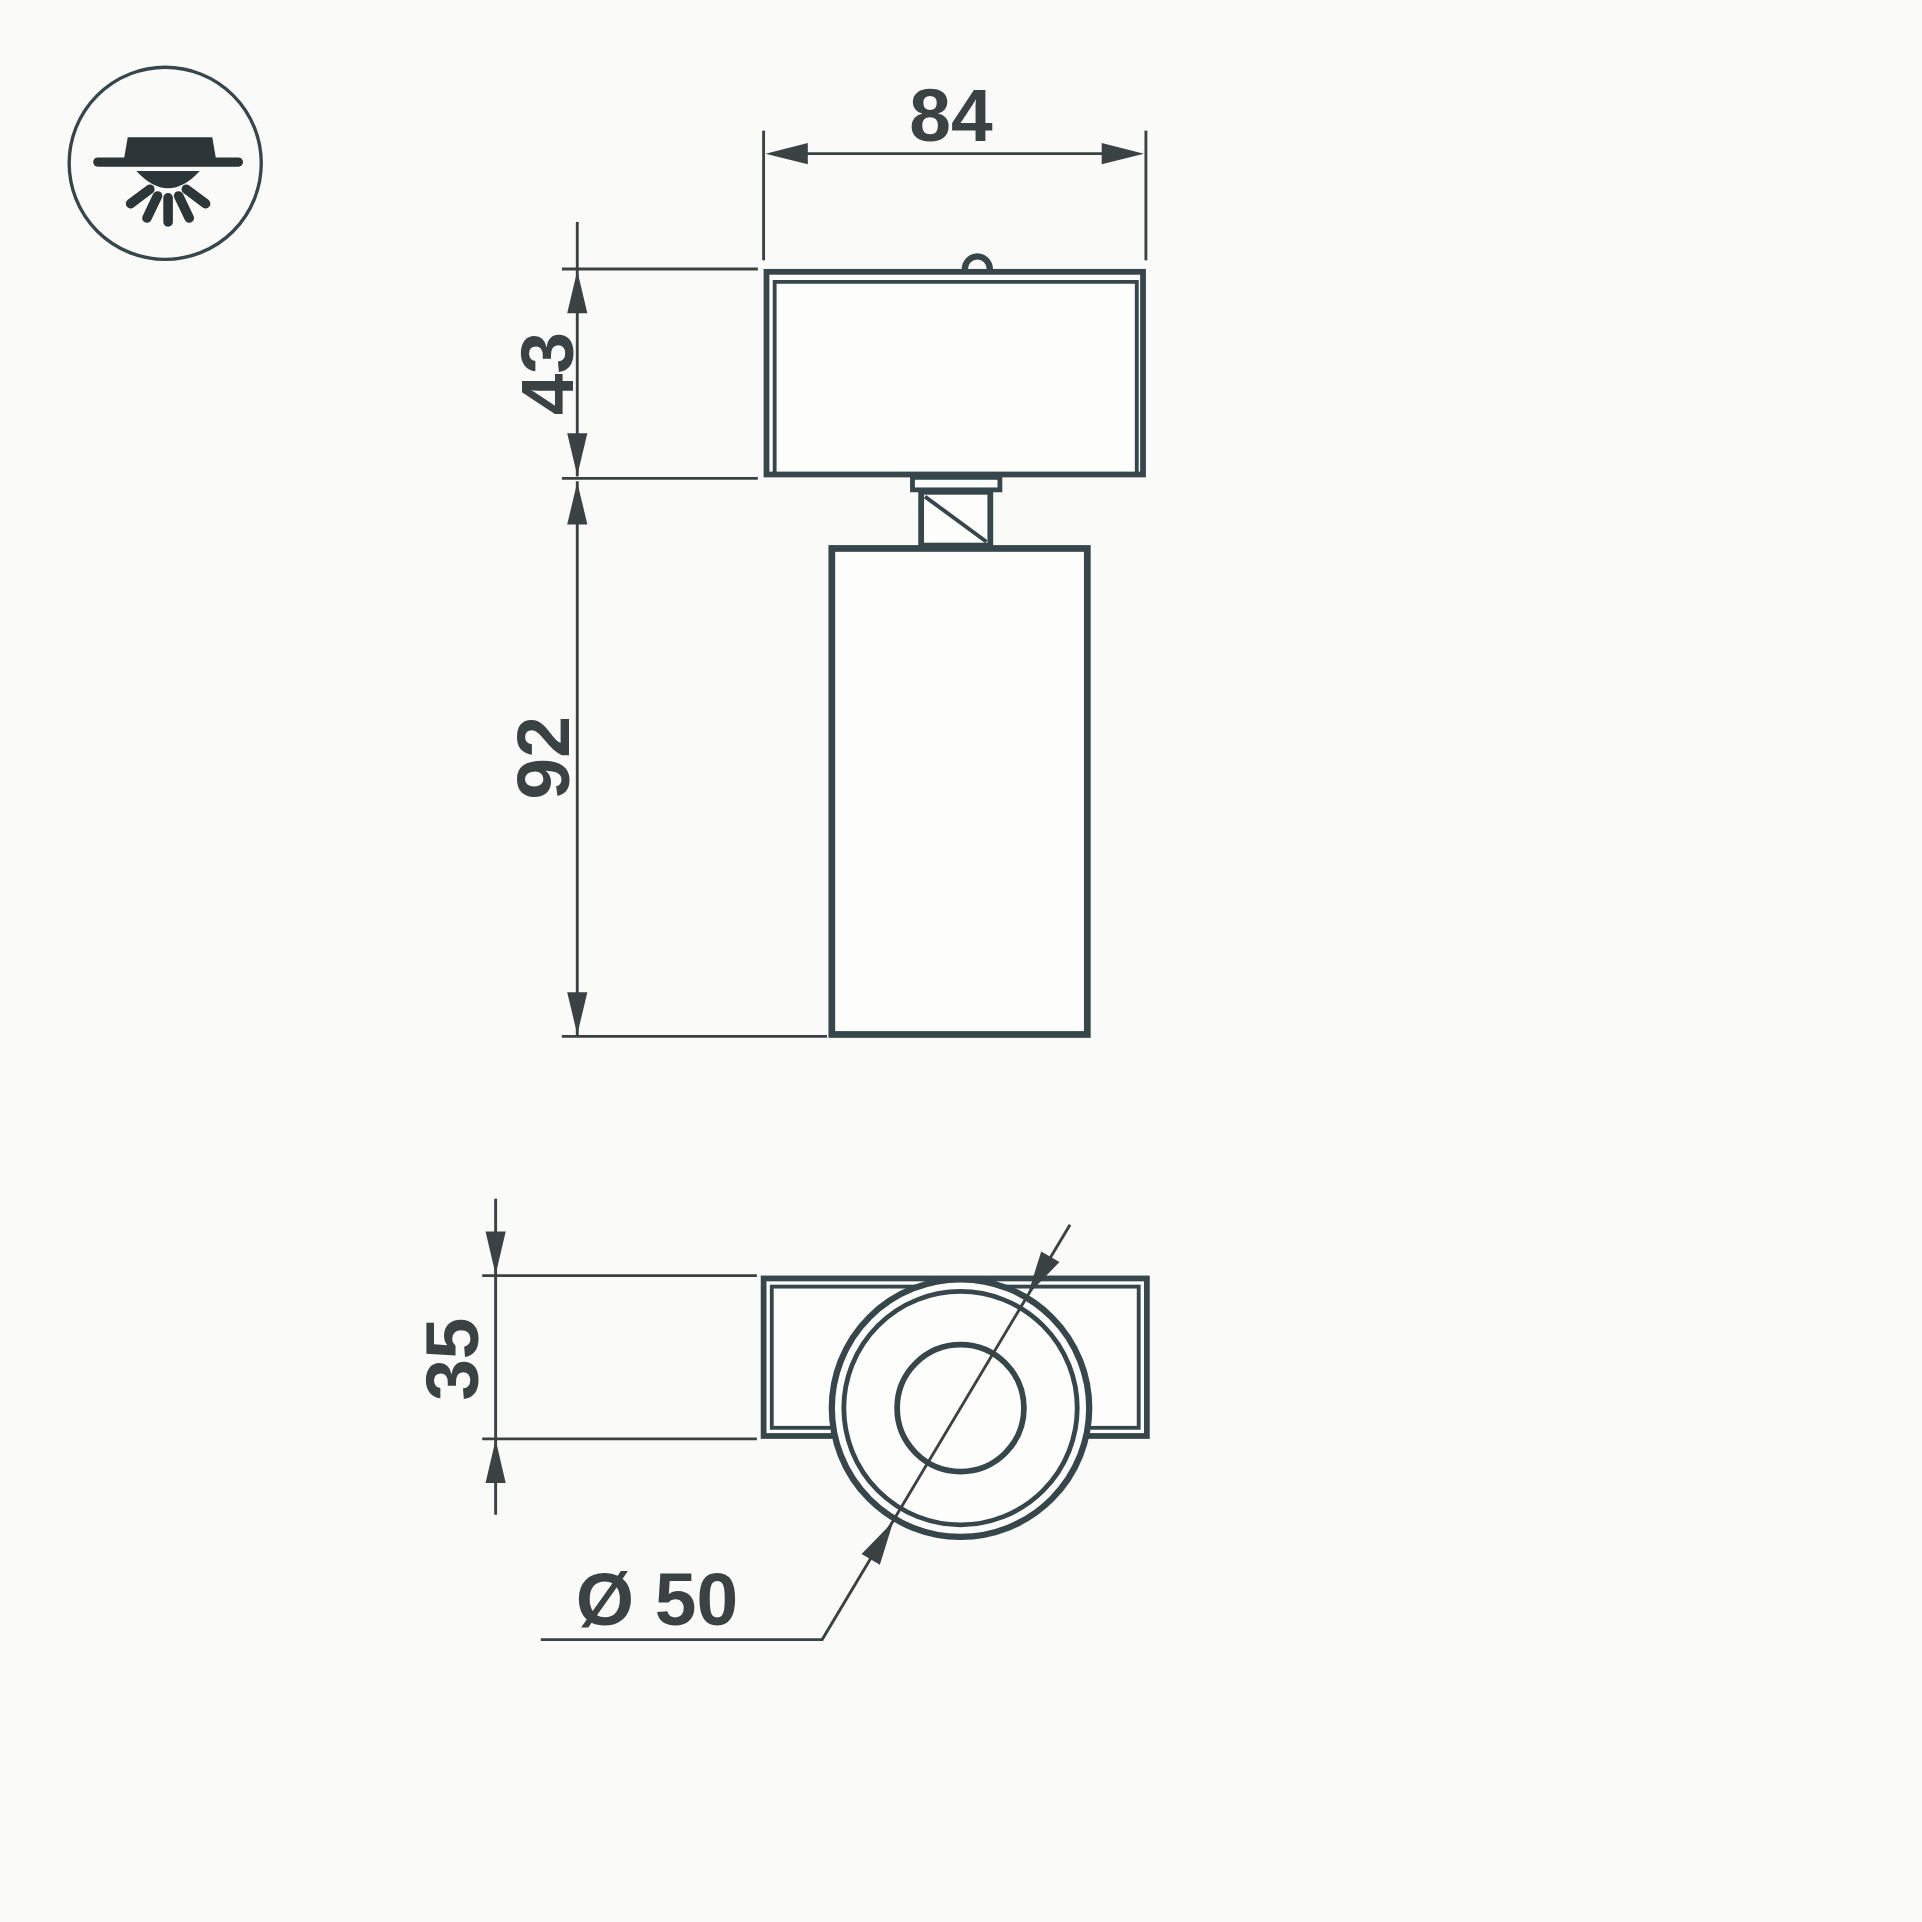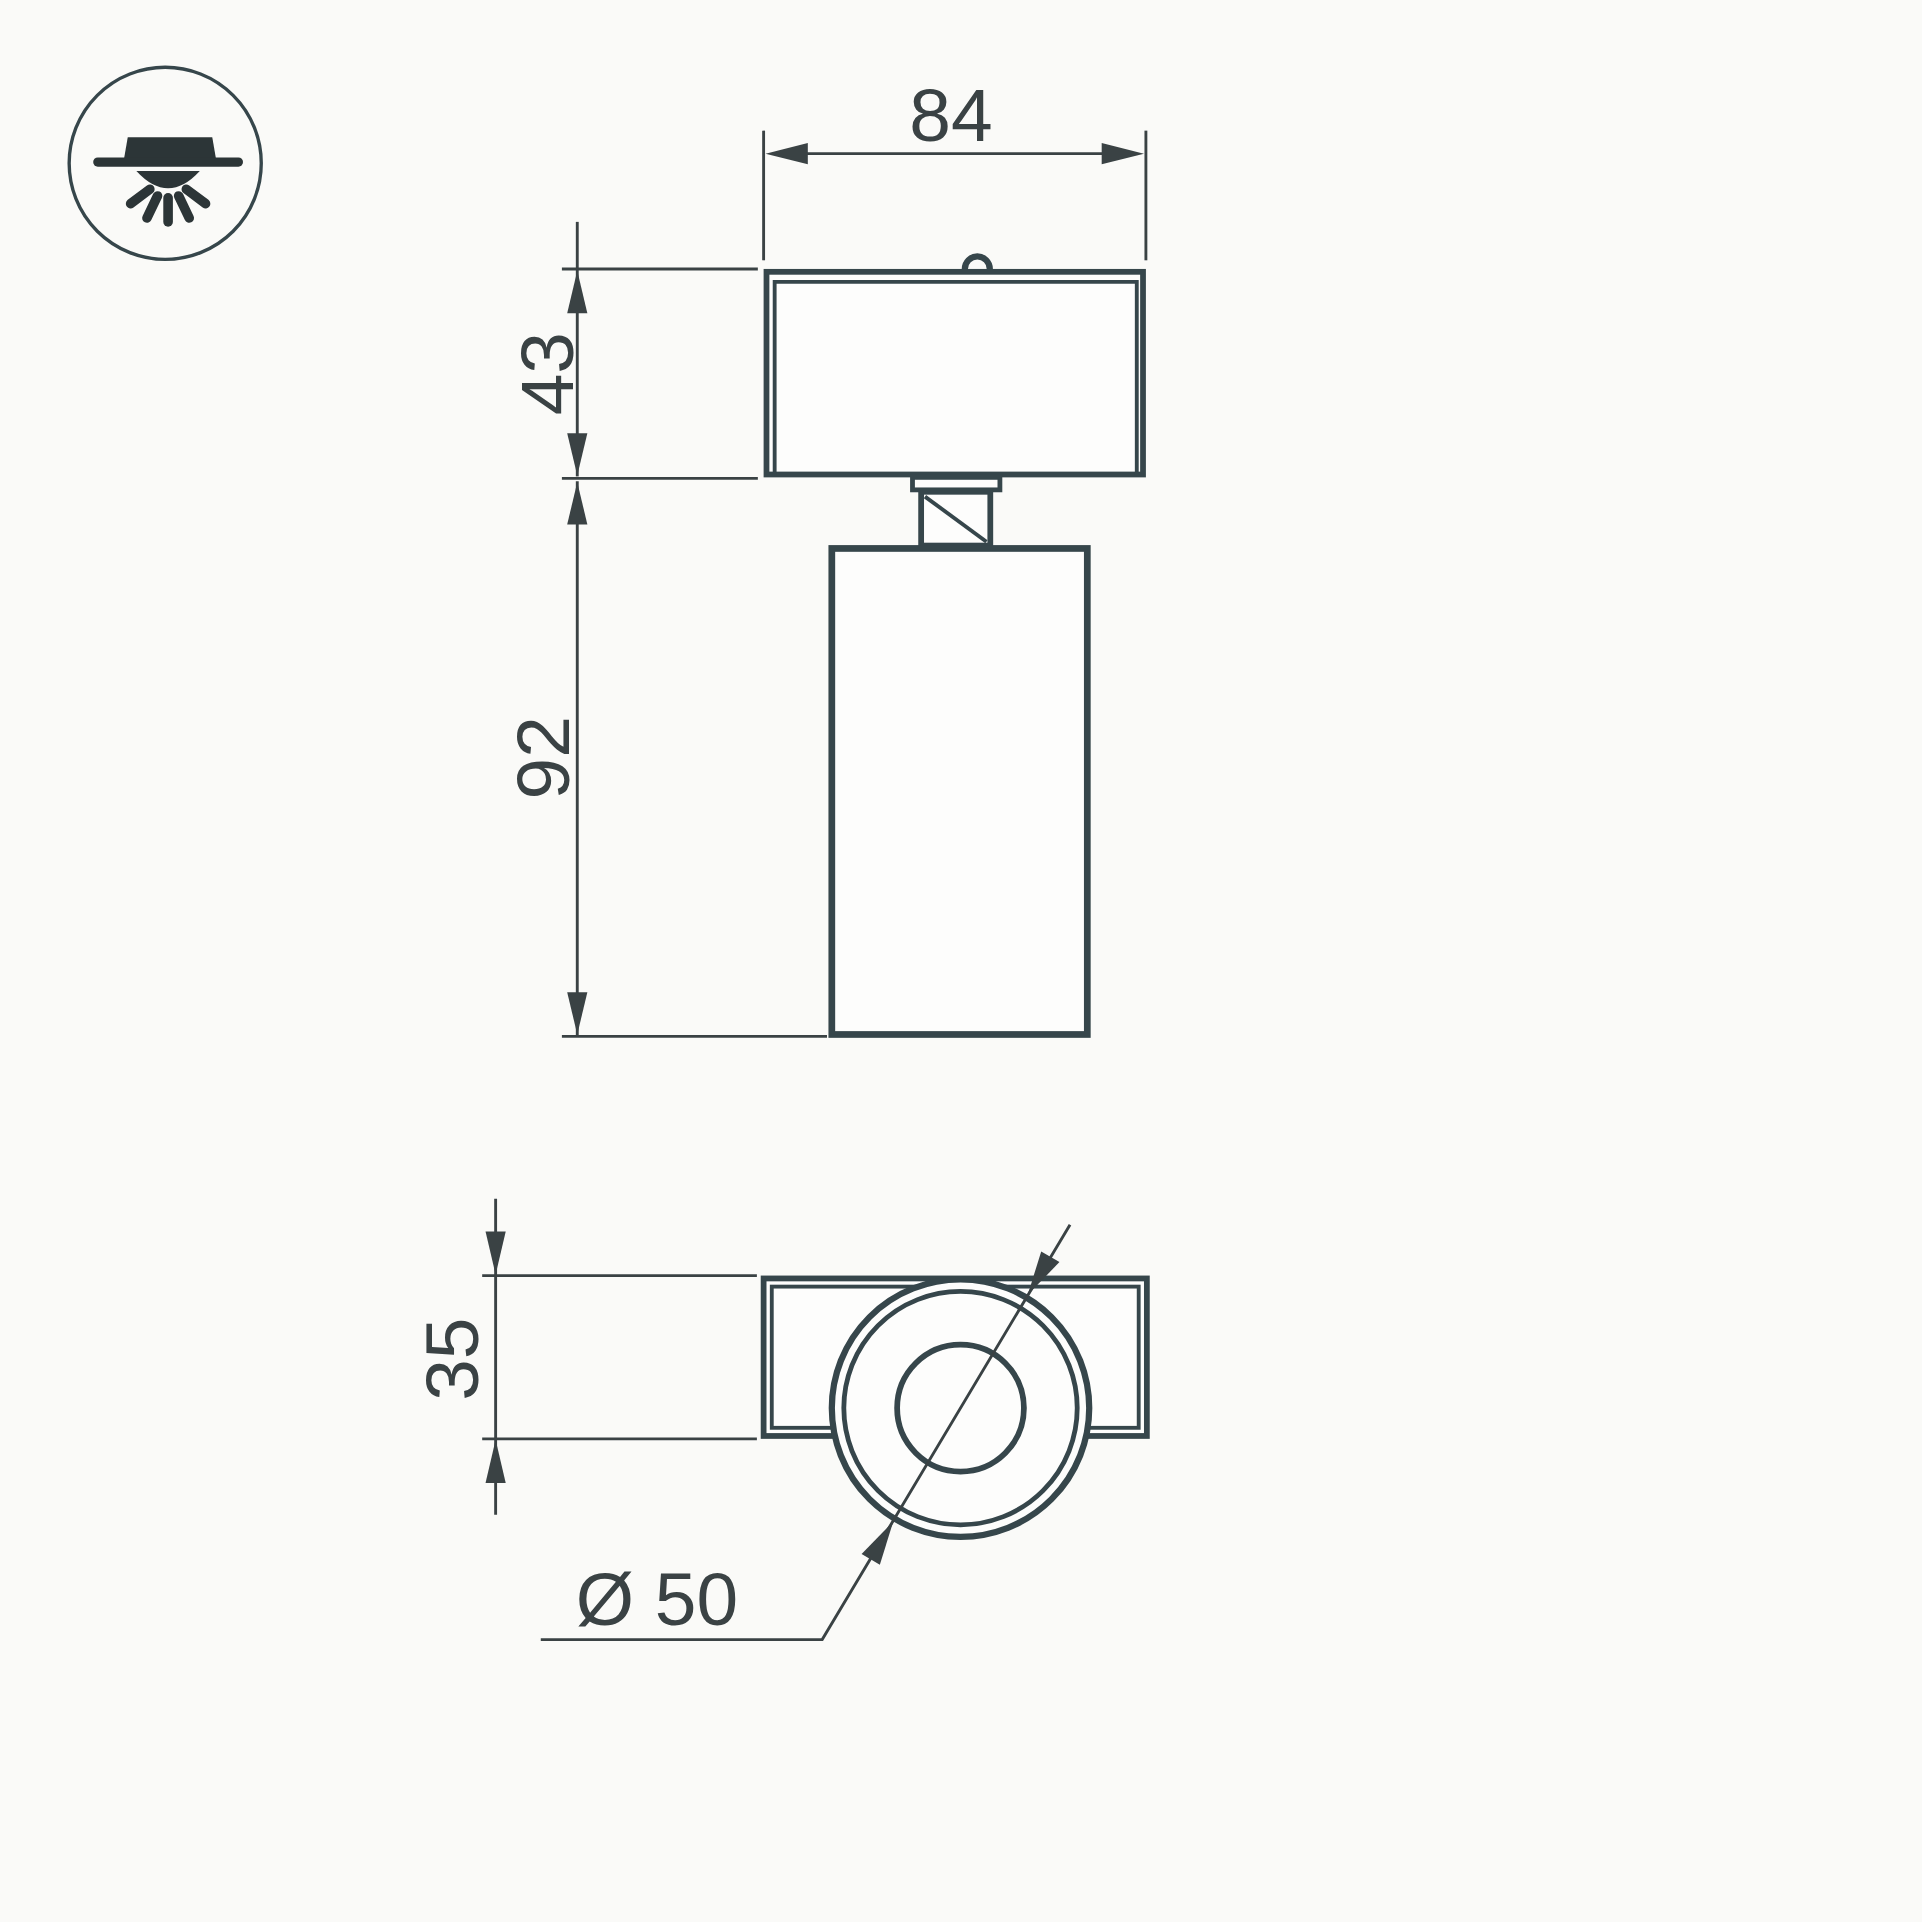--- a/index.html
+++ b/index.html
@@ -8,20 +8,21 @@
     width: 1922px;
     height: 1922px;
     background: #fafaf8;
     font-family: "Liberation Sans", sans-serif;
   }
   #stage {
     position: relative;
     width: 1922px;
     height: 1922px;
     overflow: hidden;
+    font-weight: bold;
   }
   svg { display: block; }
   .ink        { stroke: #36464b; fill: none; }
   .ink-fill   { fill: #fdfdfc; stroke: #36464b; }
   .dim-line   { stroke: #3a4244; stroke-width: 3; fill: none; }
   .dim-arrow  { fill: #3a4244; stroke: none; }
   .dim-text   {
     fill: #3a4244;
     font-family: "Liberation Sans", sans-serif;
     font-size: 78px;

